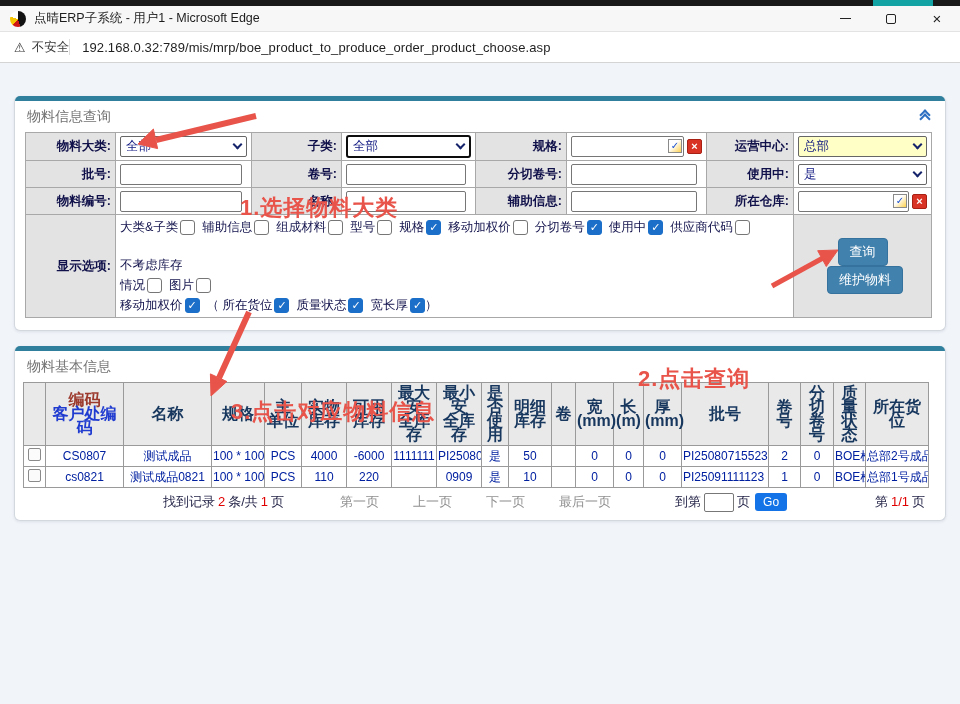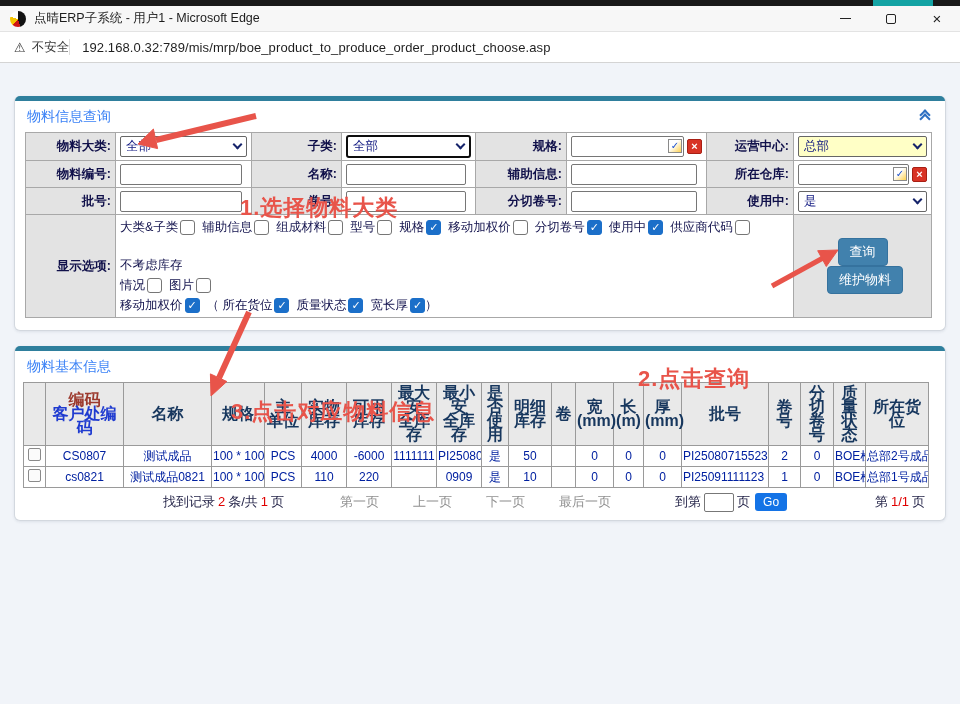--- a/index.html
+++ b/index.html
@@ -39,21 +39,21 @@
   .content { position:relative; height:640px; }
   .panel {
     margin:0 14px; background:#fff; border:1px solid #d3d8df; border-top:none;
     border-radius:6px; box-shadow:0 1px 3px rgba(40,60,90,.10);
   }
   .panel1 { margin-top:33px; }
   .panel2 { margin-top:15px; }
   .tealbar { height:5px; background:#2f7f9d; border-radius:6px 6px 0 0; }
   .paneltitle {
     display:flex; align-items:center; justify-content:space-between;
-    padding:7px 12px 4px 12px; font-size:14px; color:#3b82f6;
+    padding:7px 12px 4px 12px; font-size:14px; color:#737373;
   }
   .collapse-ic { display:flex; flex-direction:column; gap:1px; padding-right:4px; cursor:pointer; }
   .collapse-ic i { width:8px; height:8px; border-left:2px solid #2d6fc2; border-top:2px solid #2d6fc2; transform:rotate(45deg); display:block; }
   .collapse-ic i+i { margin-top:-5px; }
   
   table.form { border-collapse:collapse; table-layout:fixed; margin:2px 10px 12px 10px; width:906px; }
   table.form td { border:1px solid #a8a8a8; padding:2px 4px; height:27px; font-size:12.5px; }
   td.lbl { background:#e3e3e3; text-align:right; font-weight:bold; color:#10104a; white-space:nowrap; }
   td.fld { background:#fff; }
   td.btncell { background:#e3e3e3; text-align:center; vertical-align:middle; }
@@ -204,49 +204,49 @@
         </td>
         <td class="lbl">运营中心:</td>
         <td class="fld">
           <div class="sel yellow">
             <span>总部</span>
                 <span class="chev"></span>
           </div>
         </td>
       </tr>
       <tr>
+        <td class="lbl">批号:</td>
+        <td class="fld"><input class="tinput" value="" style=""></td>
+        <td class="lbl">卷号:</td>
+        <td class="fld"><input class="tinput" value="" style=""></td>
+        <td class="lbl">分切卷号:</td>
+        <td class="fld"><input class="tinput" value="" style=""></td>
+        <td class="lbl">使用中:</td>
+        <td class="fld">
+          <div class="sel">
+            <span>是</span>
+                <span class="chev"></span>
+          </div>
+        </td>
+      </tr>
+      <tr>
         <td class="lbl">物料编号:</td>
         <td class="fld"><input class="tinput" value="" style=""></td>
         <td class="lbl">名称:</td>
         <td class="fld"><input class="tinput" value="" style=""></td>
         <td class="lbl">辅助信息:</td>
         <td class="fld"><input class="tinput" value="" style=""></td>
         <td class="lbl">所在仓库:</td>
         <td class="fld">
           <div class="iconrow">
             <span class="input-wrap">
               <input class="tinput" value="" style="">
               <span class="ic-check">✓</span>
             </span>
             <span class="ic-clear">×</span>
-          </div>
-        </td>
-      </tr>
-      <tr>
-        <td class="lbl">批号:</td>
-        <td class="fld"><input class="tinput" value="" style=""></td>
-        <td class="lbl">卷号:</td>
-        <td class="fld"><input class="tinput" value="" style=""></td>
-        <td class="lbl">分切卷号:</td>
-        <td class="fld"><input class="tinput" value="" style=""></td>
-        <td class="lbl">使用中:</td>
-        <td class="fld">
-          <div class="sel">
-            <span>是</span>
-                <span class="chev"></span>
           </div>
         </td>
       </tr>
       <tr>
         <td class="lbl">显示选项:</td>
         <td class="fld optlines" colspan="6">
           <div class="optline" id="opts-line1">
                 <span class="opt">
                   <span>大类&amp;子类</span>
                   <span class="cb"></span>

